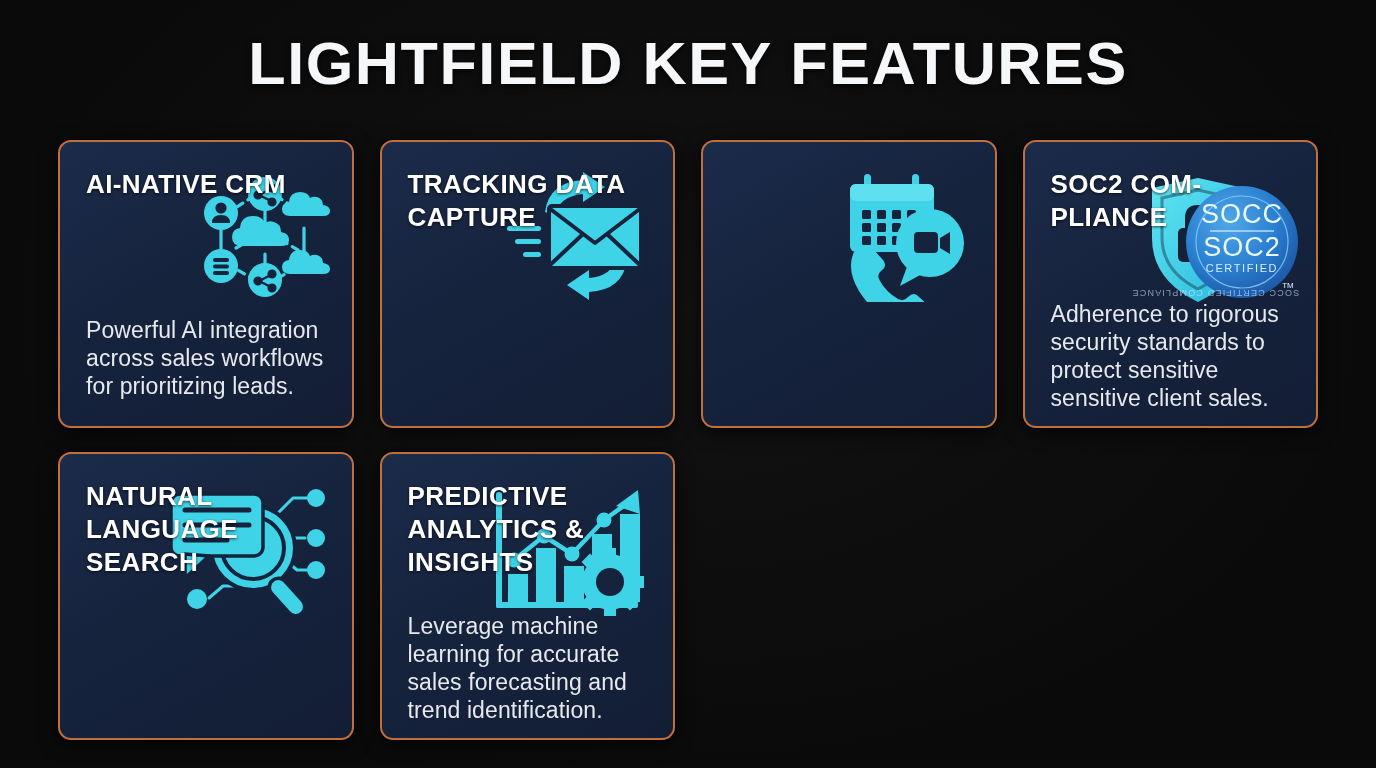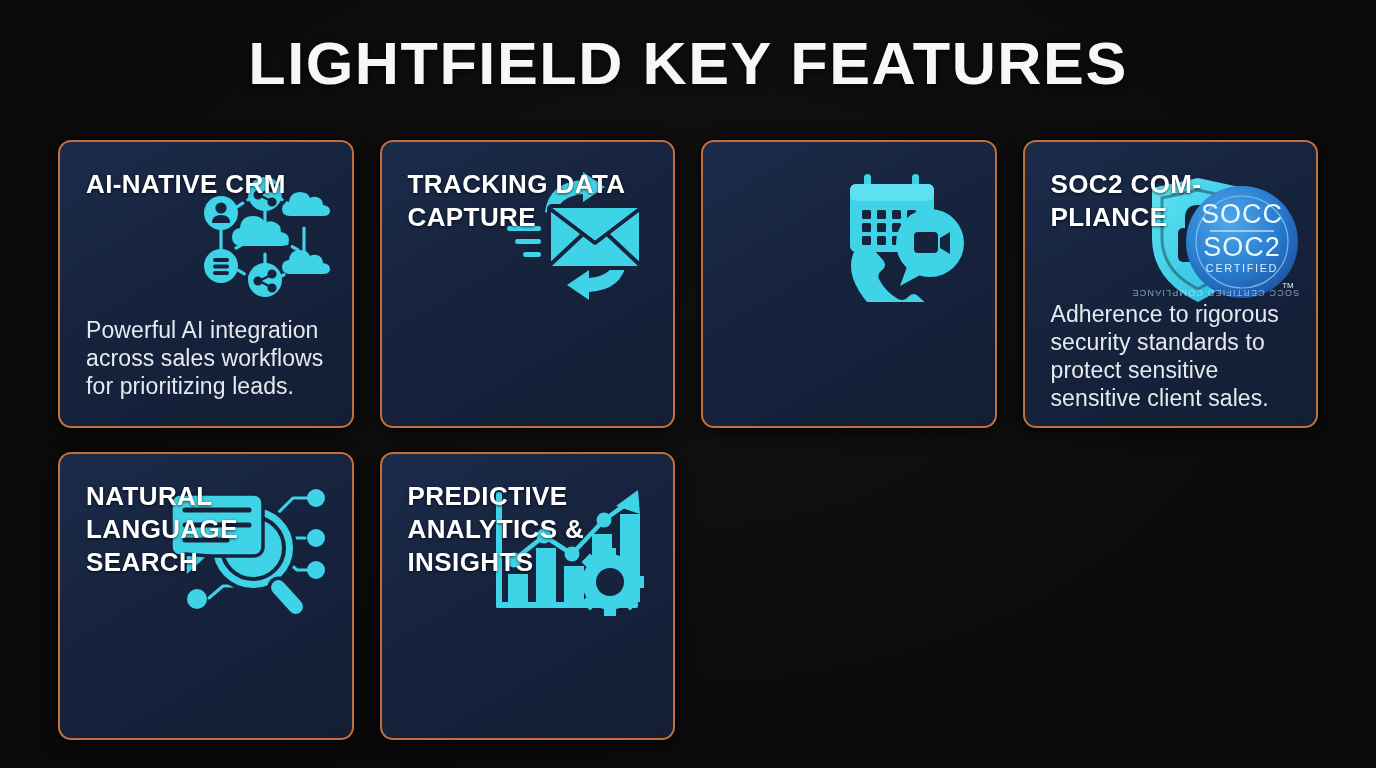--- a/index.html
+++ b/index.html
@@ -370,16 +370,17 @@
               <rect x="146" y="90" width="12" height="12"></rect>
               <rect x="98" y="70" width="12" height="12" transform="rotate(-45 104 76)"></rect>
               <rect x="138" y="70" width="12" height="12" transform="rotate(45 144 76)"></rect>
               <rect x="98" y="110" width="12" height="12" transform="rotate(45 104 116)"></rect>
               <rect x="138" y="110" width="12" height="12" transform="rotate(-45 144 116)"></rect>
             </g>
             <circle cx="124" cy="96" r="14" fill="#16233d"></circle>
           </svg>
         </div>
       </div>
+      <div class="card-desc">Leverage machine learning for accurate sales forecasting and trend identification.</div>
     </div>
 
   </div>
 </div>
 
 </body></html>

